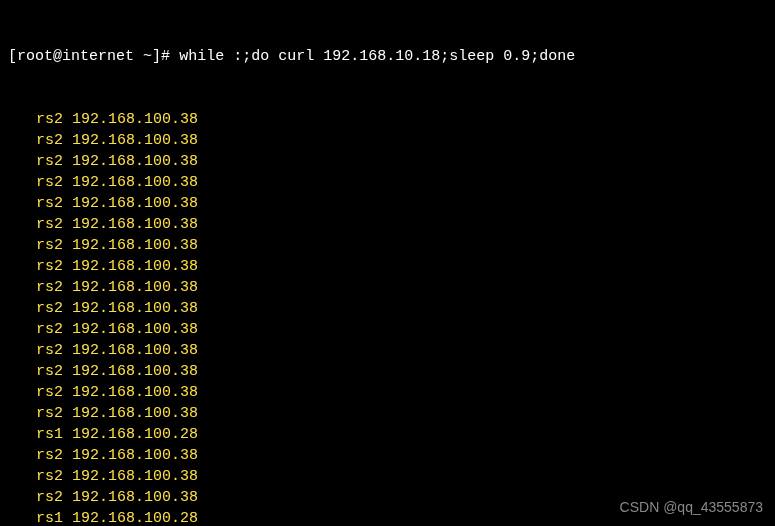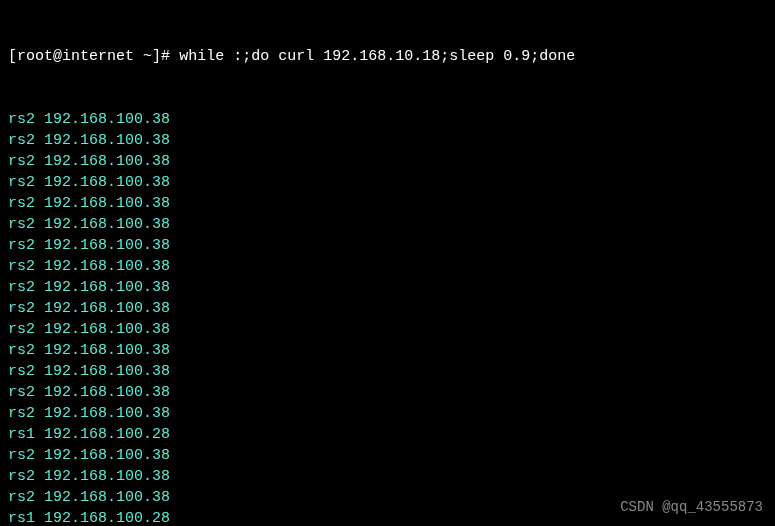--- a/index.html
+++ b/index.html
@@ -35,29 +35,30 @@
     .path {
       color: #ffffff;
     }
     .hash {
       color: #ffffff;
     }
     .command {
       color: #ffffff;
     }
     .output-line {
-      color: #5eead4;
+      color: #fde047;
       display: block;
+      margin-left: 28px;
     }
     .watermark {
       position: absolute;
       bottom: 8px;
       right: 12px;
       color: #888888;
-      font-family: Liberation Mono, monospace;
+      font-family: Liberation Sans, sans-serif;
       font-size: 14px;
     }
   </style>
 </head>
 <body>
 
 <div class="terminal">
   <div><span class="prompt"><span class="bracket">[</span><span class="user-host">root</span><span>@</span><span class="user-host">internet</span> <span class="path">~</span><span class="bracket">]</span><span class="hash">#</span></span> <span class="command">while :;do curl 192.168.10.18;sleep 0.9;done</span></div>
   <div id="output-container"><span class="output-line">rs2 192.168.100.38</span><span class="output-line">rs2 192.168.100.38</span><span class="output-line">rs2 192.168.100.38</span><span class="output-line">rs2 192.168.100.38</span><span class="output-line">rs2 192.168.100.38</span><span class="output-line">rs2 192.168.100.38</span><span class="output-line">rs2 192.168.100.38</span><span class="output-line">rs2 192.168.100.38</span><span class="output-line">rs2 192.168.100.38</span><span class="output-line">rs2 192.168.100.38</span><span class="output-line">rs2 192.168.100.38</span><span class="output-line">rs2 192.168.100.38</span><span class="output-line">rs2 192.168.100.38</span><span class="output-line">rs2 192.168.100.38</span><span class="output-line">rs2 192.168.100.38</span><span class="output-line">rs1 192.168.100.28</span><span class="output-line">rs2 192.168.100.38</span><span class="output-line">rs2 192.168.100.38</span><span class="output-line">rs2 192.168.100.38</span><span class="output-line">rs1 192.168.100.28</span></div>
 </div>

